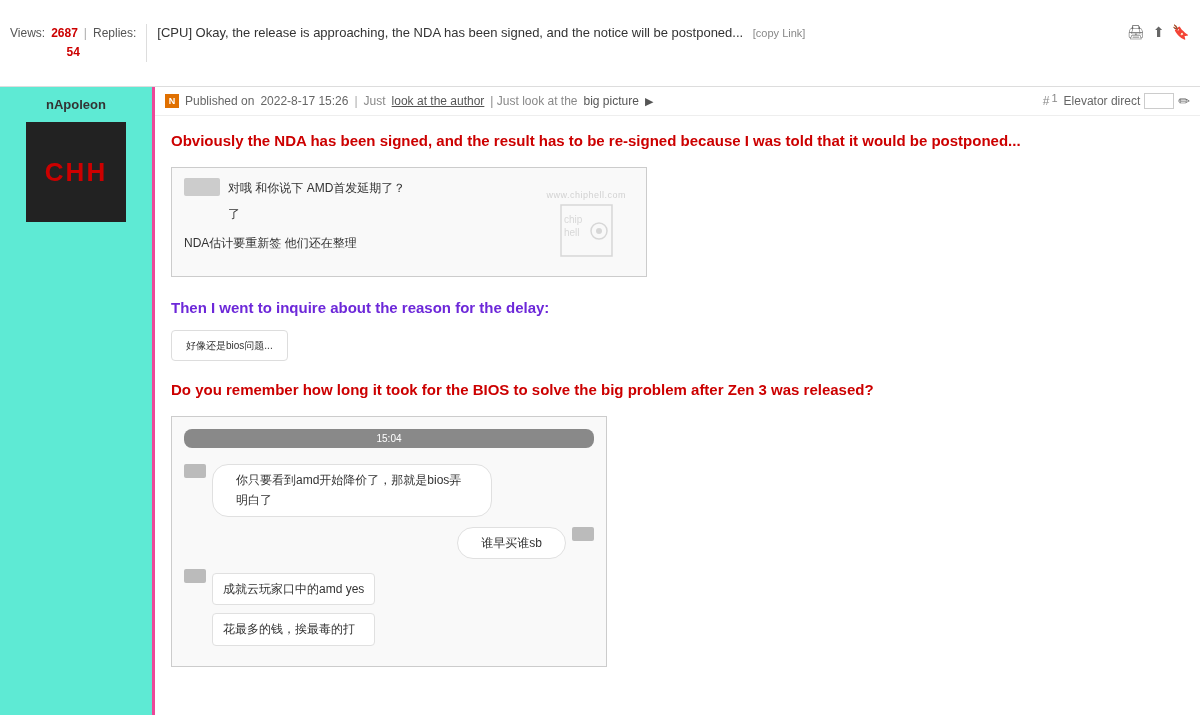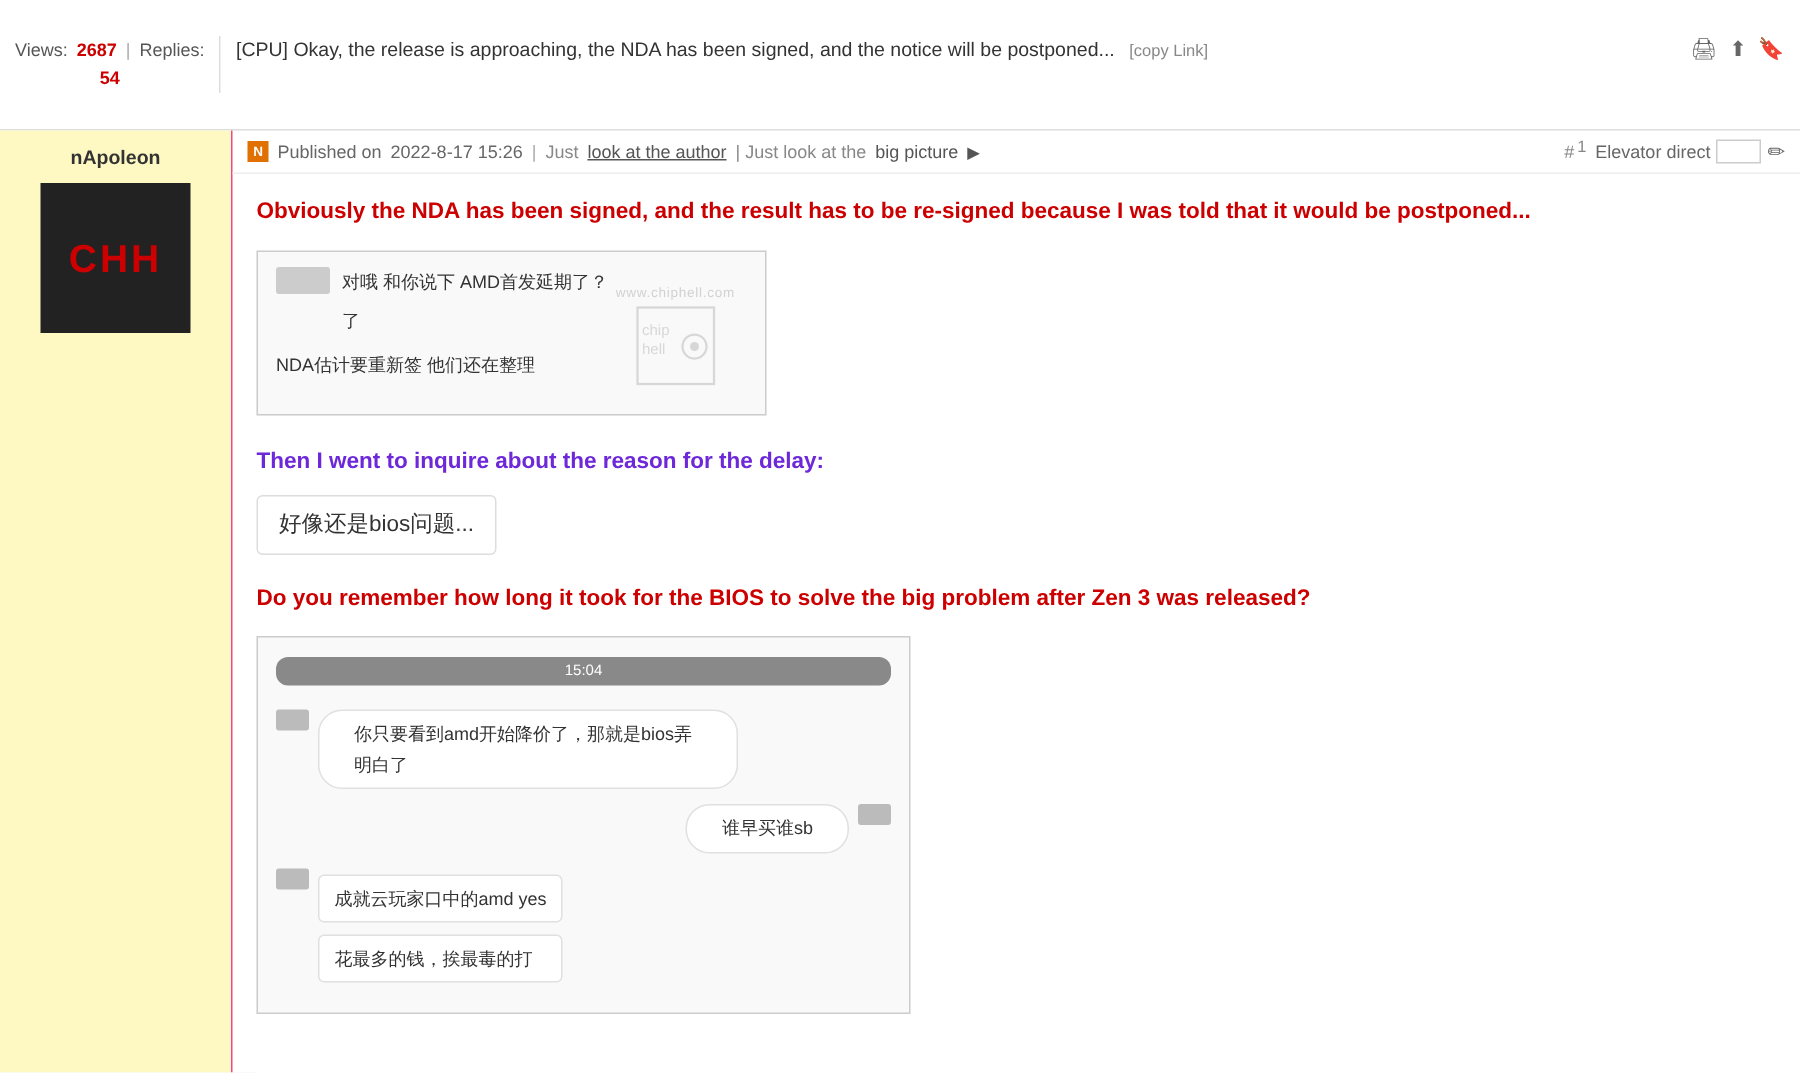--- a/index.html
+++ b/index.html
@@ -69,22 +69,22 @@
     }
     
     .content-area {
       display: flex;
       flex: 1;
     }
     
     .user-sidebar {
       width: 155px;
       min-width: 155px;
-      background: #fef9c3;
-      border-right: 1px solid #ec4899;
+      background: #5eead4;
+      border-right: 3px solid #ec4899;
       padding: 10px 6px;
       display: flex;
       flex-direction: column;
       align-items: center;
       gap: 6px;
     }
     .username {
       font-size: 13px;
       font-weight: bold;
       color: #333;
@@ -173,21 +173,21 @@
     .post-headline {
       color: #cc0000;
       font-size: 15px;
       font-weight: bold;
       margin-bottom: 14px;
       line-height: 1.5;
     }
     .chat-image-container {
       border: 1px solid #ccc;
       background: #f9f9f9;
-      width: 340px;
+      width: 476px;
       min-height: 110px;
       margin-bottom: 18px;
       padding: 10px 12px;
       position: relative;
       overflow: hidden;
     }
     .chat-bubble-row {
       display: flex;
       align-items: flex-start;
       gap: 8px;
@@ -235,21 +235,21 @@
       font-weight: bold;
       margin-bottom: 10px;
       margin-top: 4px;
     }
     .bios-bubble {
       display: inline-block;
       background: #fff;
       border: 1px solid #ddd;
       border-radius: 4px;
       padding: 6px 14px;
-      font-size: 15px;
+      font-size: 10px;
       color: #333;
       margin-bottom: 18px;
     }
     .post-question {
       color: #cc0000;
       font-size: 15px;
       font-weight: bold;
       margin-bottom: 14px;
       line-height: 1.5;
     }

